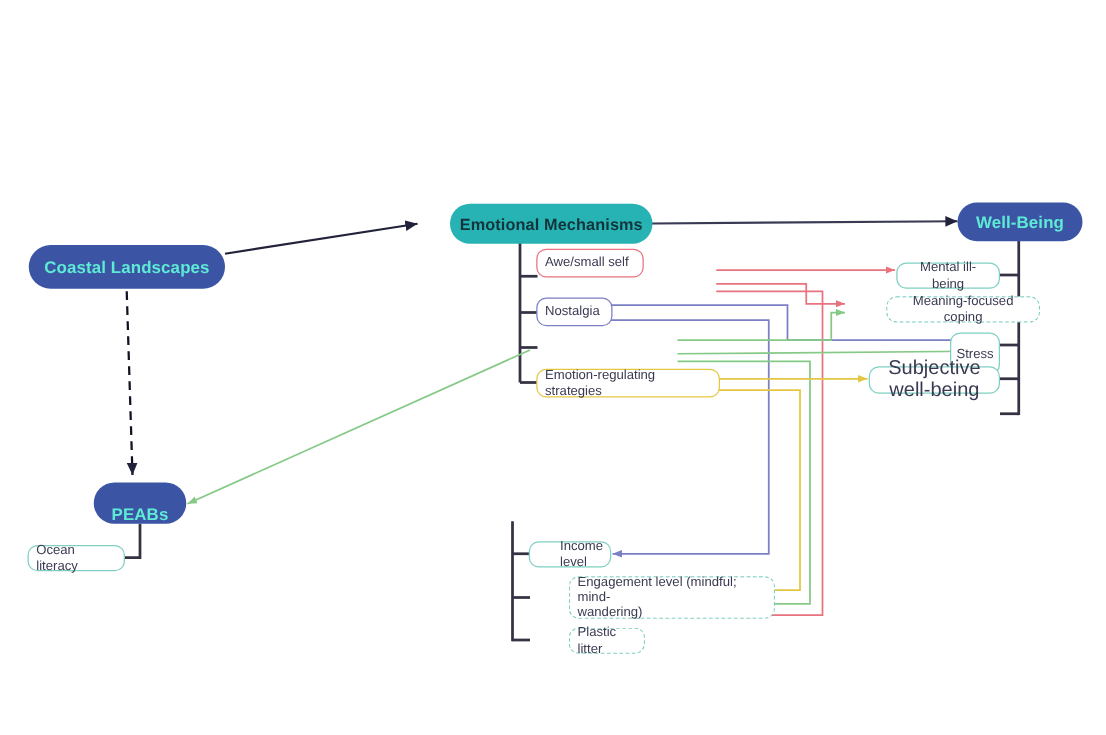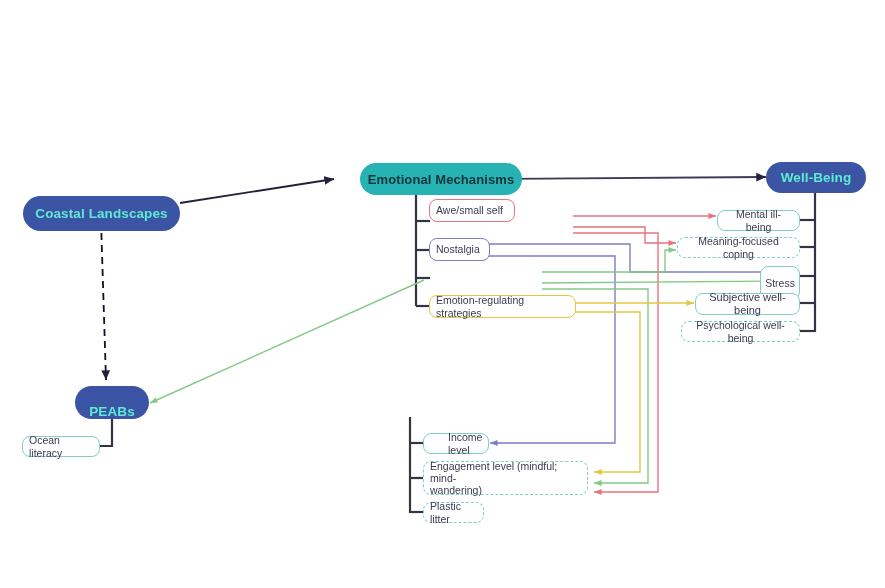--- a/index.html
+++ b/index.html
@@ -41,21 +41,21 @@
   .pill-teal { background: #27b3b3; color: #12343b; margin-left: 24px; }
   
   .leaf {
     background: #ffffff;
     border-radius: 8px;
     border: 1.3px solid #7fcfc2;
     color: #3a3a52;
     padding: 2px 6px;
     line-height: 1.15;
   }
-  .leaf.dashed { border-style: dashed; }
+  .leaf.dashed { border-style: dashed; margin-left: 32px; }
   .leaf.solid { border-style: solid; }
   .leaf-left { justify-content: flex-start; text-align: left; }
 </style>
 </head>
 <body>
 
 <div id="canvas">
 
   <svg id="wires" viewBox="0 0 885 588" xmlns="http://www.w3.org/2000/svg">
     <defs>
@@ -160,27 +160,24 @@
   </div>
 
   <div class="node leaf dashed" style="left:677px; top:237px; width:123px; height:21px; font-size:10.5px;">
     <span>Meaning-focused coping</span>
   </div>
 
   <div class="node leaf solid" style="left:760px; top:266px; width:40px; height:34px; font-size:10.5px;">
     <span>Stress</span>
   </div>
 
-  <div class="node leaf solid" style="left:695px; top:293px; width:105px; height:22px; font-size:11px;">
+  <div class="node leaf solid" style="left:695px; top:293px; width:105px; height:22px; font-size:16px;">
     <span>Subjective well-being</span>
   </div>
 
-  <div class="node leaf dashed" style="left:681px; top:321px; width:119px; height:21px; font-size:10.5px;">
-    <span>Psychological well-being</span>
-  </div>
 
   <div class="node leaf leaf-left solid" style="left:423px; top:433px; width:66px; height:21px; font-size:10.5px;padding-left:24px;">
     <span>Income level</span>
   </div>
 
   <div class="node leaf leaf-left dashed" style="left:423px; top:461px; width:165px; height:34px; font-size:10.5px; align-items:center;">
     <span>Engagement level (mindful; mind-
 wandering)</span>
   </div>
 

